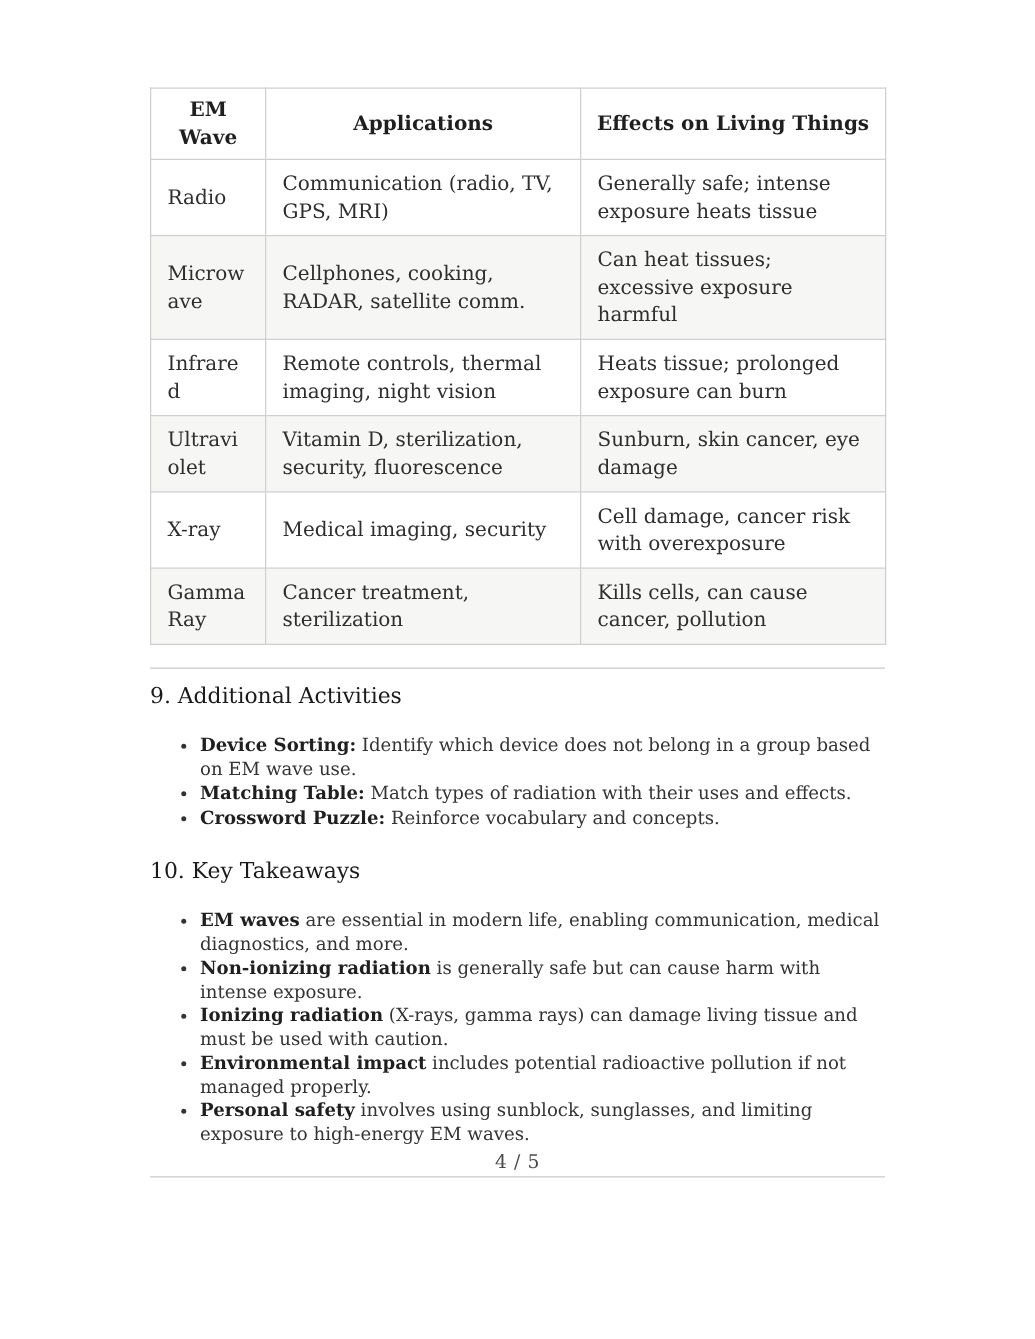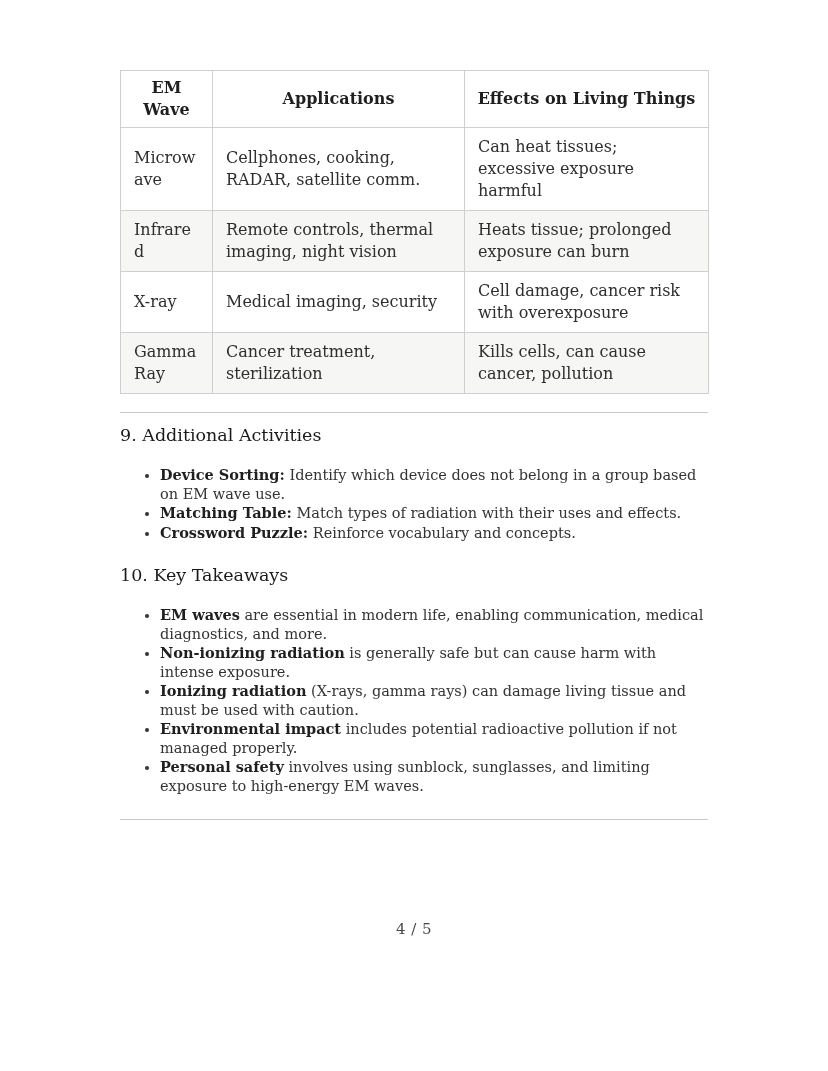--- a/index.html
+++ b/index.html
@@ -110,28 +110,38 @@
     </colgroup>
     <thead>
       <tr>
         <th>EM Wave</th>
         <th>Applications</th>
         <th>Effects on Living Things</th>
       </tr>
     </thead>
     <tbody>
       <tr>
+        <td>Radio</td>
+        <td>Communication (radio, TV, GPS, MRI)</td>
+        <td>Generally safe; intense exposure heats tissue</td>
+      </tr>
+      <tr>
         <td>Microwave</td>
         <td>Cellphones, cooking, RADAR, satellite comm.</td>
         <td>Can heat tissues; excessive exposure harmful</td>
       </tr>
       <tr>
         <td>Infrared</td>
         <td>Remote controls, thermal imaging, night vision</td>
         <td>Heats tissue; prolonged exposure can burn</td>
+      </tr>
+      <tr>
+        <td>Ultraviolet</td>
+        <td>Vitamin D, sterilization, security, fluorescence</td>
+        <td>Sunburn, skin cancer, eye damage</td>
       </tr>
       <tr>
         <td>X-ray</td>
         <td>Medical imaging, security</td>
         <td>Cell damage, cancer risk with overexposure</td>
       </tr>
       <tr>
         <td>Gamma Ray</td>
         <td>Cancer treatment, sterilization</td>
         <td>Kills cells, can cause cancer, pollution</td>

